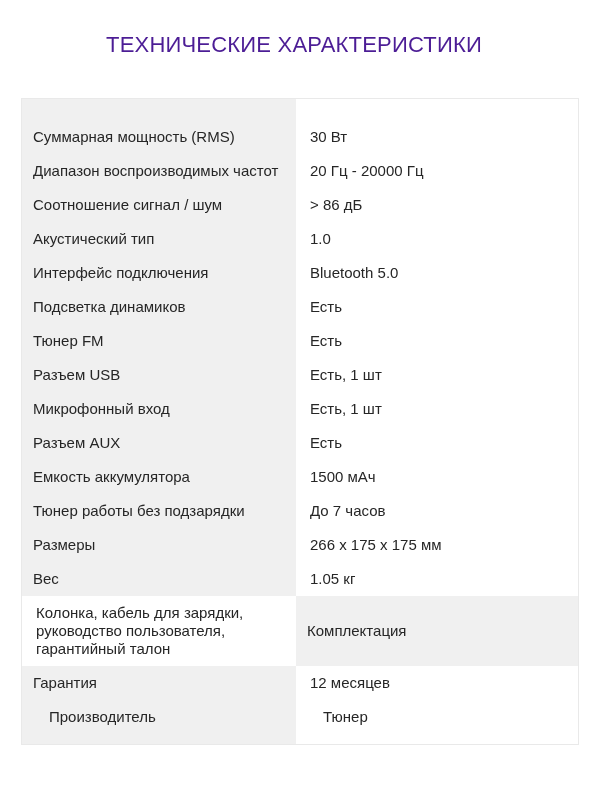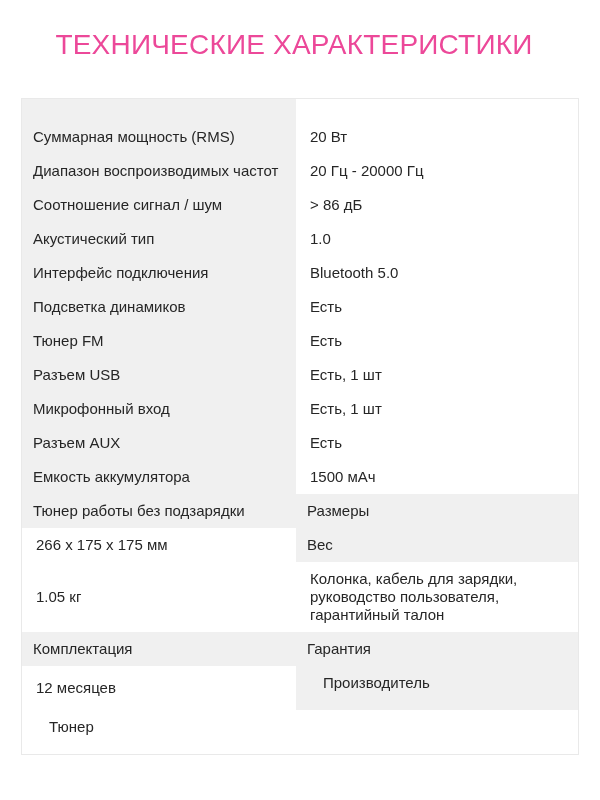--- a/index.html
+++ b/index.html
@@ -9,25 +9,25 @@
   body {
     width: 600px;
     height: 800px;
     background: var(--page-bg, #ffffff);
     font-family: "Liberation Sans", sans-serif;
     overflow: hidden;
   }
   .title {
     margin: 31px 12px 0 0;
     text-align: center;
-    font-size: 28px;
+    font-size: 22px;
     font-weight: 400;
     letter-spacing: 0.2px;
     line-height: 28px;
-    color: #ec4899;
+    color: #4c1d95;
   }
   .spec-table {
     width: 556px;
     margin: 39px auto 0 auto;
     display: grid;
     grid-template-columns: 274px 1fr;
     border: 1px solid var(--table-border, #e9e9e9);
   }
   .cell {
     display: flex;
@@ -48,21 +48,21 @@
   .spec-table > .cell:nth-child(-n+2) { padding-top: 29px; }
   .spec-table > .cell:nth-last-child(-n+2) { padding-bottom: 18px; padding-left: 27px; }
 </style>
 </head>
 <body>
 
 <div class="page">
   <h1 class="title">ТЕХНИЧЕСКИЕ ХАРАКТЕРИСТИКИ</h1>
   <div class="spec-table">
       <div class="cell key">Суммарная мощность (RMS)</div>
-      <div class="cell val">20 Вт</div>
+      <div class="cell val">30 Вт</div>
       <div class="cell key">Диапазон воспроизводимых частот</div>
       <div class="cell val">20 Гц - 20000 Гц</div>
       <div class="cell key">Соотношение сигнал / шум</div>
       <div class="cell val">&gt; 86 дБ</div>
       <div class="cell key">Акустический тип</div>
       <div class="cell val">1.0</div>
       <div class="cell key">Интерфейс подключения</div>
       <div class="cell val">Bluetooth 5.0</div>
       <div class="cell key">Подсветка динамиков</div>
       <div class="cell val">Есть</div>
@@ -70,20 +70,21 @@
       <div class="cell val">Есть</div>
       <div class="cell key">Разъем USB</div>
       <div class="cell val">Есть, 1 шт</div>
       <div class="cell key">Микрофонный вход</div>
       <div class="cell val">Есть, 1 шт</div>
       <div class="cell key">Разъем AUX</div>
       <div class="cell val">Есть</div>
       <div class="cell key">Емкость аккумулятора</div>
       <div class="cell val">1500 мАч</div>
       <div class="cell key">Тюнер работы без подзарядки</div>
+      <div class="cell val">До 7 часов</div>
       <div class="cell key">Размеры</div>
       <div class="cell val">266 x 175 x 175 мм</div>
       <div class="cell key">Вес</div>
       <div class="cell val">1.05 кг</div>
       <div class="cell val">Колонка, кабель для зарядки, руководство пользователя, гарантийный талон</div>
       <div class="cell key">Комплектация</div>
       <div class="cell key">Гарантия</div>
       <div class="cell val">12 месяцев</div>
       <div class="cell key">Производитель</div>
       <div class="cell val">Тюнер</div>

